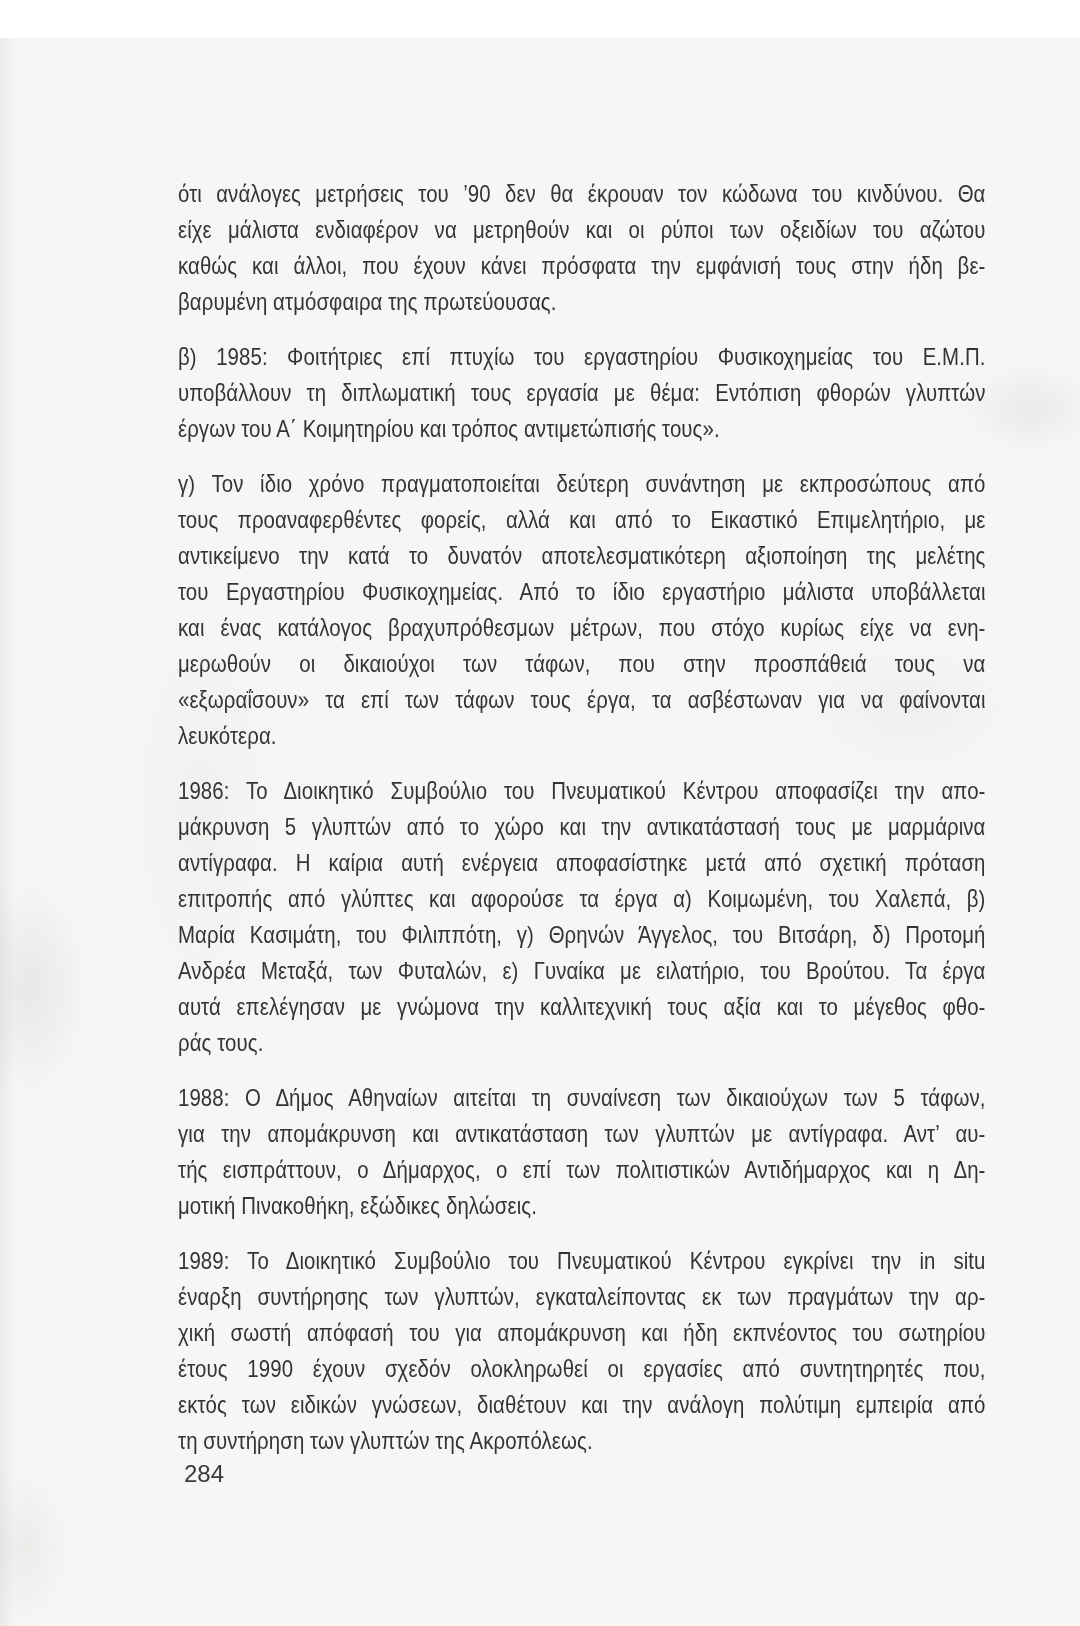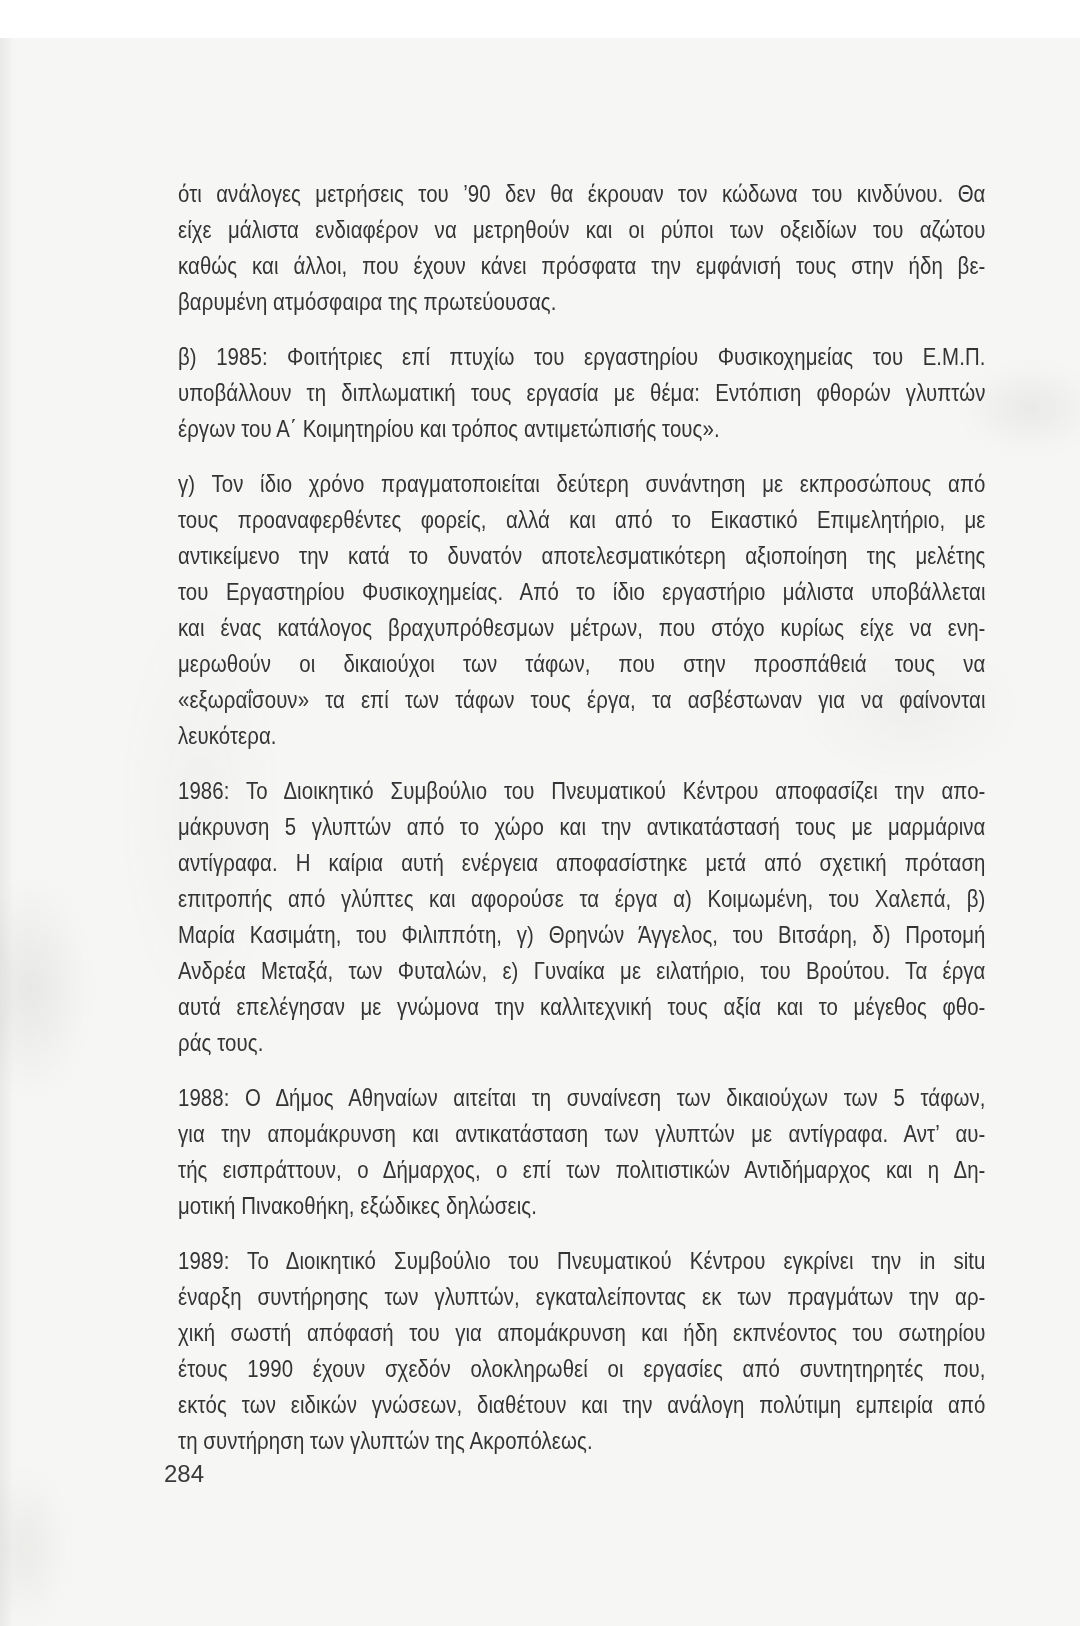--- a/index.html
+++ b/index.html
@@ -50,21 +50,21 @@
     line-height: 36px;
     text-align: justify;
     text-align-last: justify;
     letter-spacing: 0.1px;
   }
   .para .ln:last-child {
     text-align-last: left;
   }
   .page-number {
     position: absolute;
-    left: 164px;
+    left: 184px;
     top: 1418px;
     font-size: 24px;
     line-height: 36px;
     color: #3a3a3c;
   }
 </style>
 </head>
 <body>
 
 <div class="page">

